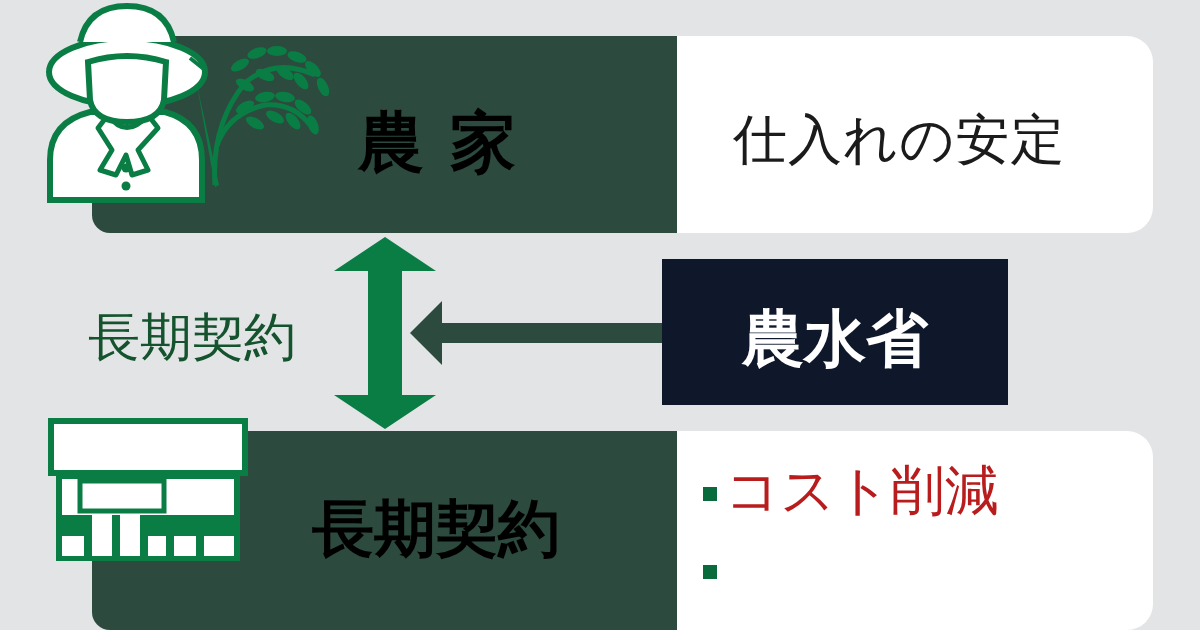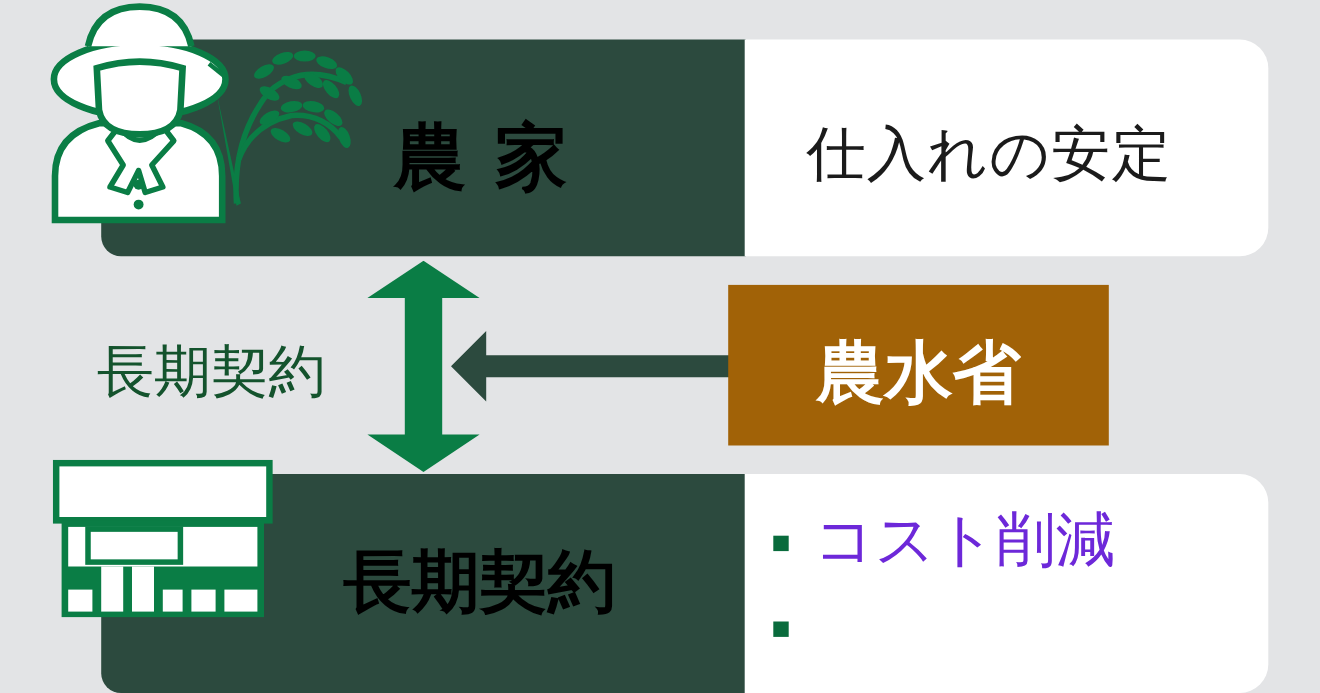--- a/index.html
+++ b/index.html
@@ -13,22 +13,22 @@
   .bot-dark{border-radius:0 0 0 18px;}
   .bot-white{left:677px;top:431px;width:476px;height:199px;border-radius:0 26px 26px 0;}
   .title-white{position:absolute;color:#000000;font-weight:bold;white-space:nowrap;}
   .farmer-label{left:358px;top:98px;font-size:66px;letter-spacing:26px;}
   .super-label{left:312px;top:487px;font-size:62px;letter-spacing:0px;}
   .benefit{position:absolute;color:#1b1b1b;white-space:nowrap;font-weight:normal;}
   .farmer-benefit{left:733px;top:104px;font-size:54px;letter-spacing:1px;}
   .bullets{position:absolute;left:703px;top:452px;}
   .bullet-row{display:flex;align-items:center;height:78px;}
   .bullet-sq{width:14px;height:14px;background:#096b3c;margin-right:8px;margin-top:6px;}
-  .bullet-text{font-size:54px;color:#6d28d9;white-space:nowrap;margin-left:15px;}
-  .ministry{position:absolute;left:662px;top:259px;width:346px;height:146px;background:#a16207;}
+  .bullet-text{font-size:54px;color:#b91c1c;white-space:nowrap;}
+  .ministry{position:absolute;left:662px;top:259px;width:346px;height:146px;background:#0f172a;}
   .ministry-label{position:absolute;left:0;right:0;top:38px;text-align:center;color:#fff;font-weight:bold;font-size:62px;}
   .contract-label{position:absolute;left:88px;top:303px;font-size:52px;color:#14532d;white-space:nowrap;}
   svg.abs{position:absolute;}
 </style>
 </head>
 <body>
 
 <div class="panel-dark top-dark"></div>
 <div class="panel-white top-white"></div>
 

